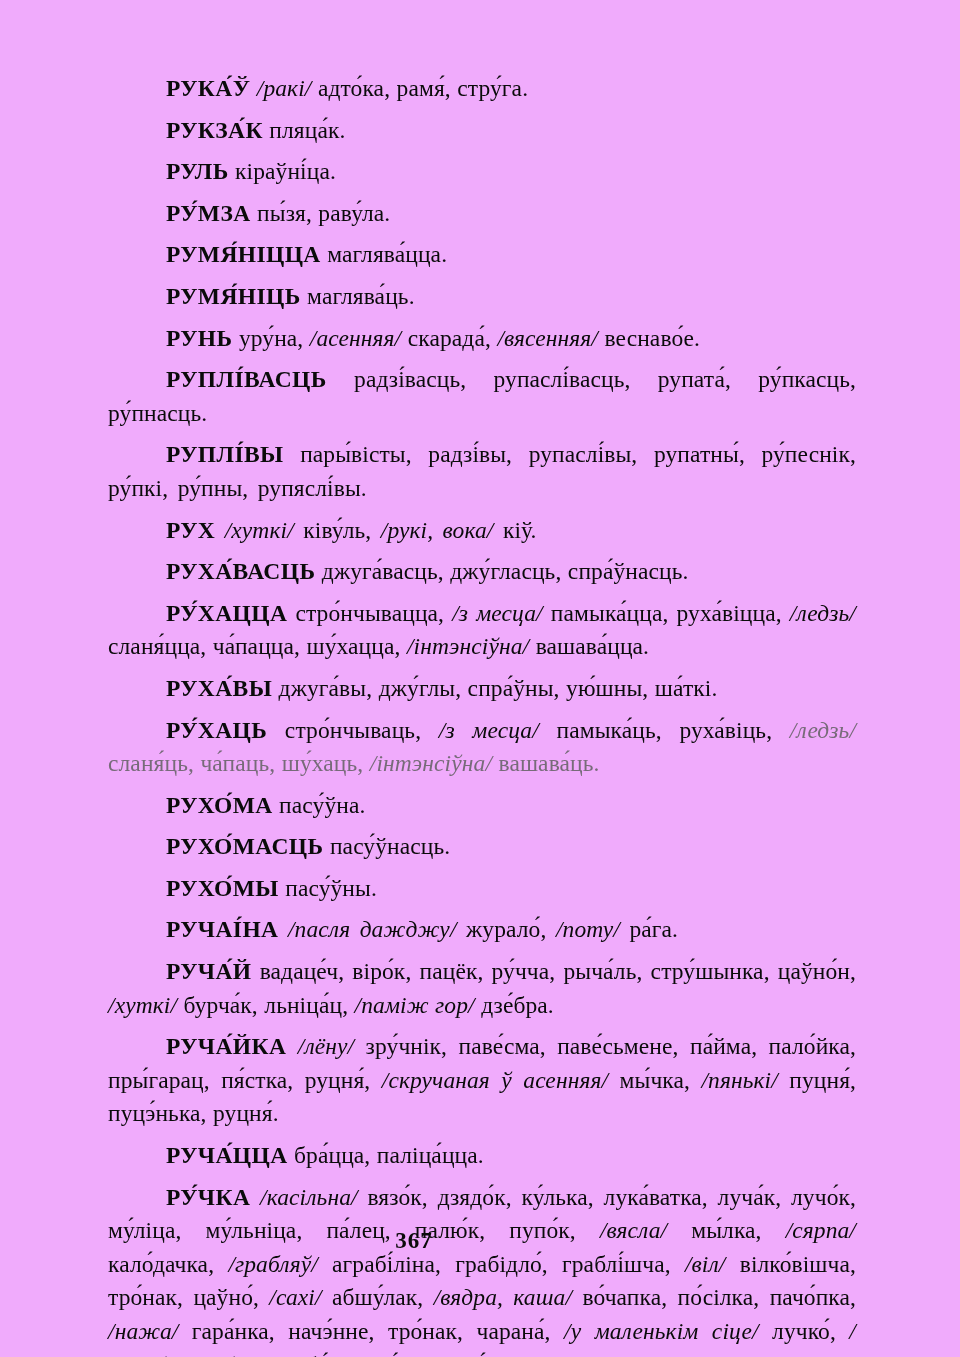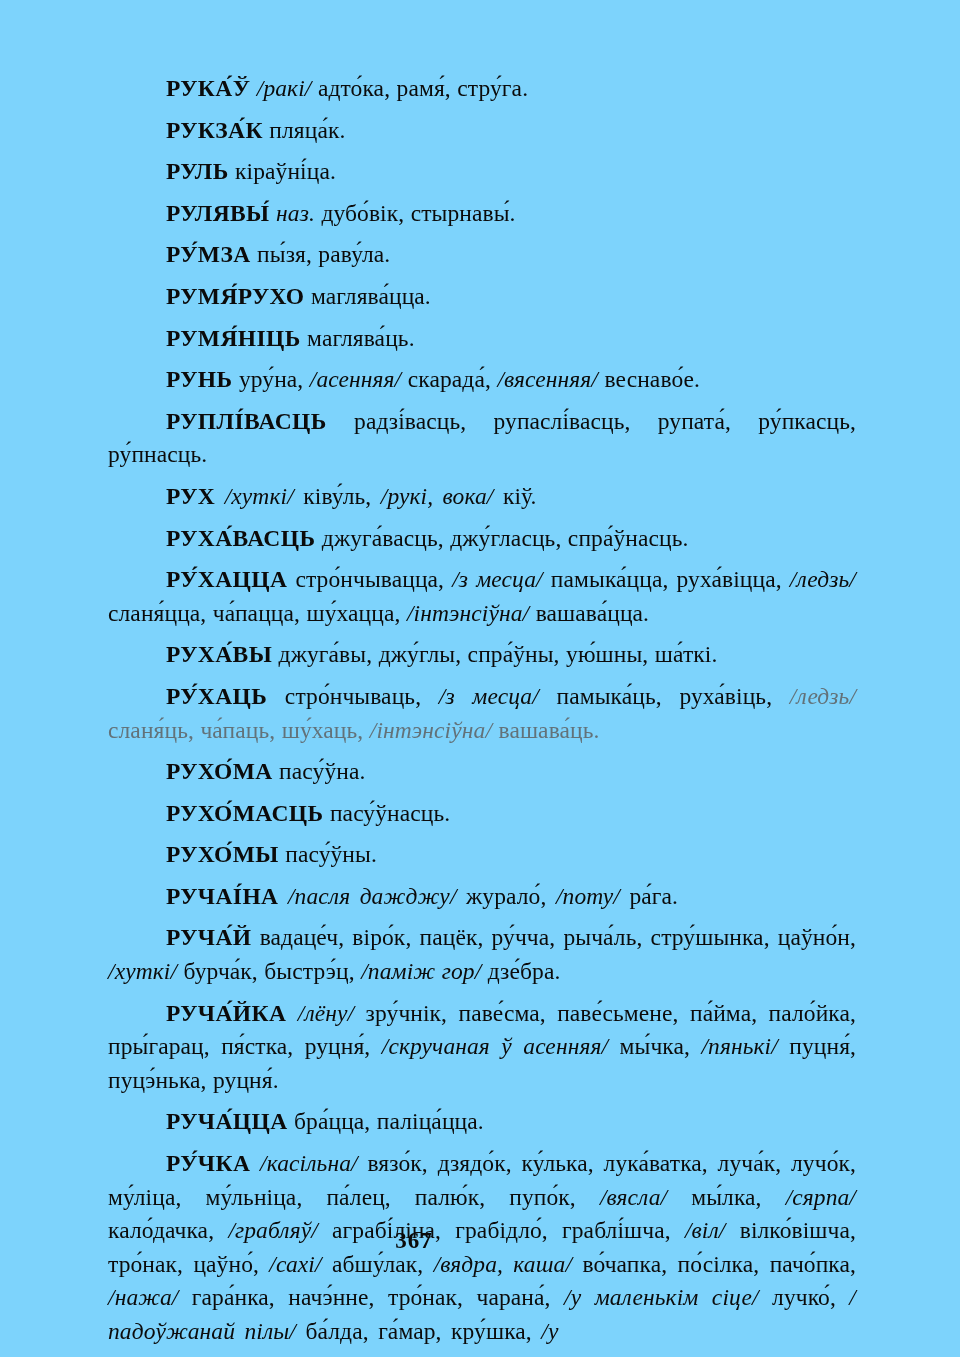--- a/index.html
+++ b/index.html
@@ -4,21 +4,21 @@
 <style>
   html, body {
     margin: 0;
     padding: 0;
     background: #ffffff;
   }
   #page {
     position: relative;
     width: 960px;
     height: 1357px;
-    background: #7dd3fc;
+    background: #f0abfc;
     overflow: hidden;
     font-family: "Liberation Serif", "DejaVu Serif", serif;
     color: #0b0b0b;
     text-decoration: underline;
   }
   #text-column {
     position: absolute;
     left: 108px;
     top: 72px;
     width: 748px;
@@ -69,52 +69,52 @@
 <div id="page">
 
   <div id="text-column">
 
     <p class="entry"><span class="hw">РУКА́Ў</span> <span class="gl">/ракі/</span> <span>адто́ка, рамя́, стру́га.</span></p>
 
     <p class="entry"><span class="hw">РУКЗА́К</span> <span>пляца́к.</span></p>
 
     <p class="entry"><span class="hw">РУЛЬ</span> <span>кіраўні́ца.</span></p>
 
-    <p class="entry"><span class="hw">РУЛЯВЫ́</span> <span class="gl">наз.</span> <span>дубо́вік, стырнавы́.</span></p>
 
     <p class="entry"><span class="hw">РУ́МЗА</span> <span>пы́зя, раву́ла.</span></p>
 
-    <p class="entry"><span class="hw">РУМЯ́РУХО</span> <span>маглява́цца.</span></p>
+    <p class="entry"><span class="hw">РУМЯ́НІЦЦА</span> <span>маглява́цца.</span></p>
 
     <p class="entry"><span class="hw">РУМЯ́НІЦЬ</span> <span>маглява́ць.</span></p>
 
     <p class="entry"><span class="hw">РУНЬ</span> <span>уру́на,</span> <span class="gl">/асенняя/</span> <span>скарада́,</span> <span class="gl">/вясенняя/</span> <span>веснаво́е.</span></p>
 
     <p class="entry"><span class="hw">РУПЛІ́ВАСЦЬ</span> <span>радзі́васць, рупаслі́васць, рупата́, ру́пкасць, ру́пнасць.</span></p>
 
+    <p class="entry pad-r"><span class="hw">РУПЛІ́ВЫ</span> <span>пары́вісты, радзі́вы, рупаслі́вы, рупатны́, ру́песнік, ру́пкі, ру́пны, рупяслі́вы.</span></p>
 
     <p class="entry pad-r"><span class="hw">РУХ</span> <span class="gl">/хуткі/</span> <span>ківу́ль,</span> <span class="gl">/рукі, вока/</span> <span>кіў.</span></p>
 
     <p class="entry"><span class="hw">РУХА́ВАСЦЬ</span> <span>джуга́васць, джу́гласць, спра́ўнасць.</span></p>
 
     <p class="entry"><span class="hw">РУ́ХАЦЦА</span> <span>стро́нчывацца,</span> <span class="gl">/з месца/</span> <span>памыка́цца, руха́віцца,</span> <span class="gl">/ледзь/</span> <span>сланя́цца, ча́пацца, шу́хацца,</span> <span class="gl">/інтэнсіўна/</span> <span>вашава́цца.</span></p>
 
     <p class="entry"><span class="hw">РУХА́ВЫ</span> <span>джуга́вы, джу́глы, спра́ўны, ую́шны, ша́ткі.</span></p>
 
     <p class="entry"><span class="hw">РУ́ХАЦЬ</span> <span>стро́нчываць,</span> <span class="gl">/з месца/</span> <span>памыка́ць, руха́віць,</span> <span class="gl faded">/ледзь/</span> <span class="faded">сланя́ць, ча́паць, шу́хаць,</span> <span class="gl faded">/інтэнсіўна/</span> <span class="faded">вашава́ць.</span></p>
 
     <p class="entry"><span class="hw">РУХО́МА</span> <span>пасу́ўна.</span></p>
 
     <p class="entry"><span class="hw">РУХО́МАСЦЬ</span> <span>пасу́ўнасць.</span></p>
 
     <p class="entry"><span class="hw">РУХО́МЫ</span> <span>пасу́ўны.</span></p>
 
     <p class="entry pad-r"><span class="hw">РУЧАІ́НА</span> <span class="gl">/пасля дажджу/</span> <span>журало́,</span> <span class="gl">/поту/</span> <span>ра́га.</span></p>
 
-    <p class="entry"><span class="hw">РУЧА́Й</span> <span>вадаце́ч, віро́к, пацёк, ру́чча, рыча́ль, стру́шынка, цаўно́н,</span> <span class="gl">/хуткі/</span> <span>бурча́к, быстрэ́ц,</span> <span class="gl">/паміж гор/</span> <span>дзе́бра.</span></p>
+    <p class="entry"><span class="hw">РУЧА́Й</span> <span>вадаце́ч, віро́к, пацёк, ру́чча, рыча́ль, стру́шынка, цаўно́н,</span> <span class="gl">/хуткі/</span> <span>бурча́к, льніца́ц,</span> <span class="gl">/паміж гор/</span> <span>дзе́бра.</span></p>
 
     <p class="entry"><span class="hw">РУЧА́ЙКА</span> <span class="gl">/лёну/</span> <span>зру́чнік, паве́сма, паве́сьмене, па́йма, пало́йка, пры́гарац, пя́стка, руцня́,</span> <span class="gl">/скручаная ў асенняя/</span> <span>мы́чка,</span> <span class="gl">/пянькі/</span> <span>пуцня́, пуцэ́нька, руцня́.</span></p>
 
     <p class="entry"><span class="hw">РУЧА́ЦЦА</span> <span>бра́цца, паліца́цца.</span></p>
 
     <p class="entry pad-r"><span class="hw">РУ́ЧКА</span> <span class="gl">/касільна/</span> <span>вязо́к, дзядо́к, ку́лька, лука́ватка, луча́к, лучо́к, му́ліца, му́льніца, па́лец, палю́к, пупо́к,</span> <span class="gl">/вясла/</span> <span>мы́лка,</span> <span class="gl">/сярпа/</span> <span>кало́дачка,</span> <span class="gl">/грабляў/</span> <span>аграбі́ліна, грабідло́, граблі́шча,</span> <span class="gl">/віл/</span> <span>вілко́вішча, тро́нак, цаўно́,</span> <span class="gl">/сахі/</span> <span>абшу́лак,</span> <span class="gl">/вядра, каша/</span> <span>во́чапка, по́сілка, пачо́пка,</span> <span class="gl">/нажа/</span> <span>гара́нка, начэ́нне, тро́нак, чарана́,</span> <span class="gl">/у маленькім сіце/</span> <span>лучко́,</span> <span class="gl">/падоўжанай пілы/</span> <span>ба́лда, га́мар, кру́шка,</span> <span class="gl">/у</span></p>
 
   </div>
 
   <div id="folio">367</div>

